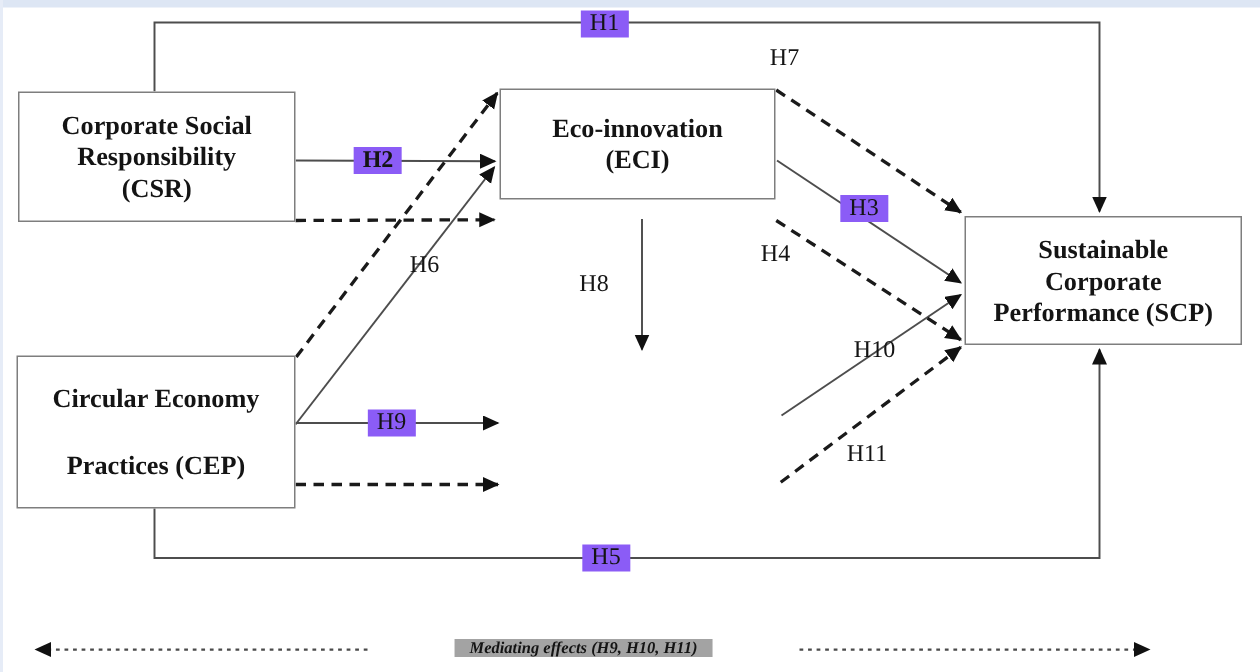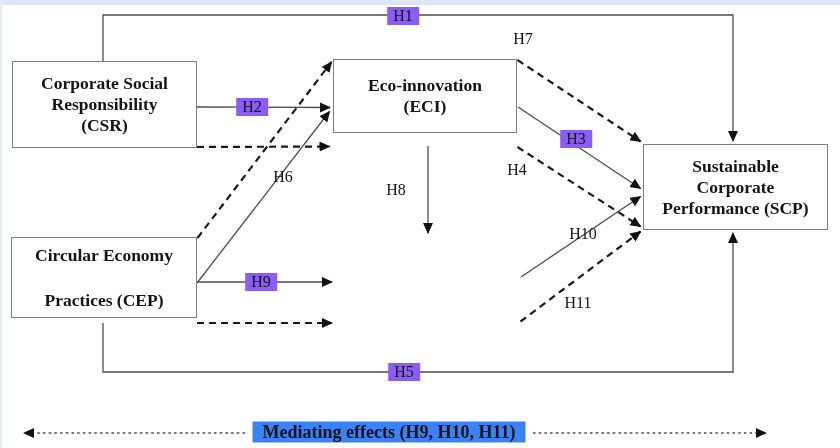--- a/index.html
+++ b/index.html
@@ -16,22 +16,22 @@
     font-weight:bold;font-size:17.5px;line-height:21px;color:#141414;text-align:center;
     box-sizing:border-box;
   }
   .hlab{
     position:absolute;z-index:3;transform:translate(-50%,-50%);
     font-size:16px;color:#141414;white-space:nowrap;line-height:18px;
   }
   .hlab.bg{background:#8b5cf6;padding:0 6px;}
   .legend-label{
     position:absolute;z-index:3;transform:translate(-50%,-50%);
-    font-weight:bold;font-size:18px;color:#141414;background:#3b82f6;
-    padding:0 10px;white-space:nowrap;
+    font-weight:bold;font-size:11px;color:#141414;background:#a3a3a3;
+    padding:0 10px;white-space:nowrap;font-style:italic;
   }
   .wire{fill:none;stroke:#4d4d4d;stroke-width:1.3px;}
   .wire.dashed{stroke:#1a1a1a;stroke-width:2.2px;stroke-dasharray:7 5;}
   .wire.dotted{stroke:#4a4a4a;stroke-width:1.5px;stroke-dasharray:2.5 3.2;}
 </style>
 </head>
 <body>
 
 <div class="stage">
 
@@ -69,34 +69,34 @@
     <span>Corporate Social</span>
     <span>Responsibility</span>
     <span>(CSR)</span>
   </div>
 
   <div class="node" style="left:333px;top:59px;width:184px;height:74px;">
     <span>Eco-innovation</span>
     <span>(ECI)</span>
   </div>
 
-  <div class="node" style="left:11px;top:237px;width:186px;height:81px;gap:24px;">
+  <div class="node" style="left:11px;top:237px;width:186px;height:102px;gap:24px;">
     <span>Circular Economy</span>
     <span>Practices (CEP)</span>
   </div>
 
 
   <div class="node" style="left:643px;top:144px;width:185px;height:86px;">
     <span>Sustainable</span>
     <span>Corporate</span>
     <span>Performance (SCP)</span>
   </div>
 
   <span class="hlab bg" style="left:403px;top:16px;">H1</span>
-  <span class="hlab bg" style="left:252px;top:107px;">H2</span>
+  <span class="hlab bg" style="left:252px;top:107px;font-weight:bold;">H2</span>
   <span class="hlab bg" style="left:576px;top:139px;">H3</span>
   <span class="hlab" style="left:517px;top:170px;">H4</span>
   <span class="hlab bg" style="left:404px;top:372px;">H5</span>
   <span class="hlab" style="left:283px;top:177px;">H6</span>
   <span class="hlab" style="left:523px;top:39px;">H7</span>
   <span class="hlab" style="left:396px;top:190px;">H8</span>
   <span class="hlab bg" style="left:261px;top:282px;">H9</span>
   <span class="hlab" style="left:583px;top:234px;">H10</span>
   <span class="hlab" style="left:578px;top:303px;">H11</span>
 

